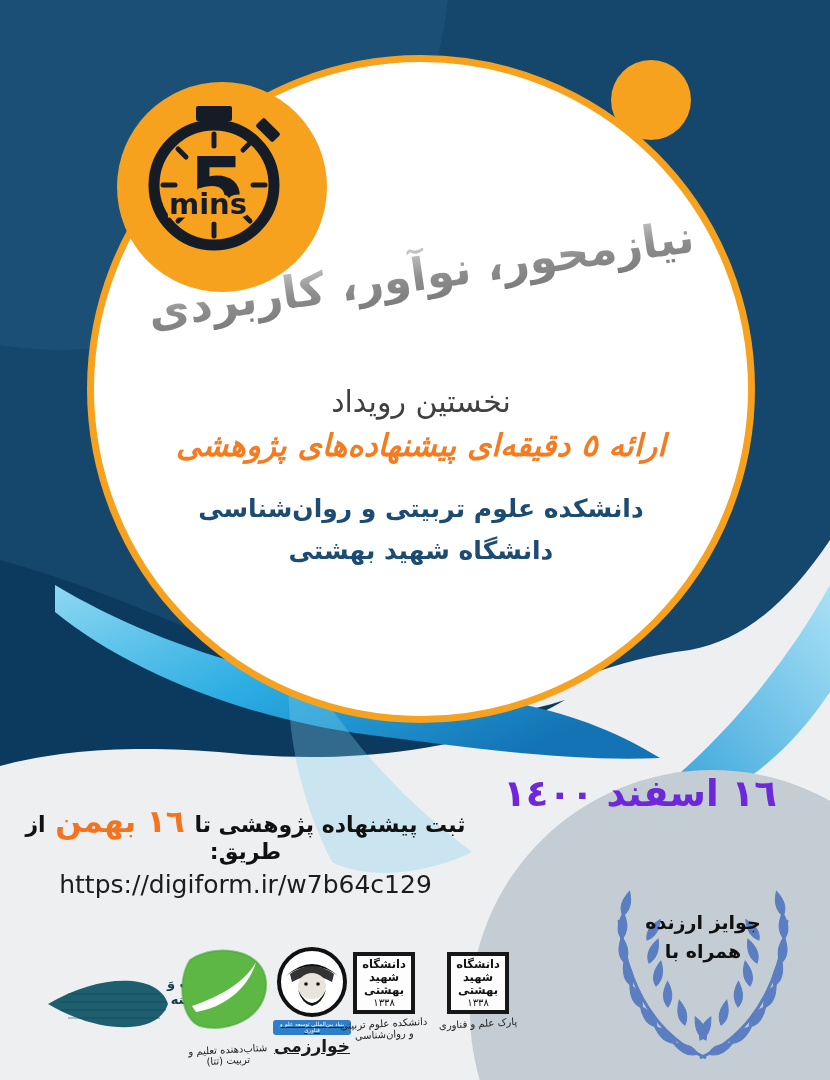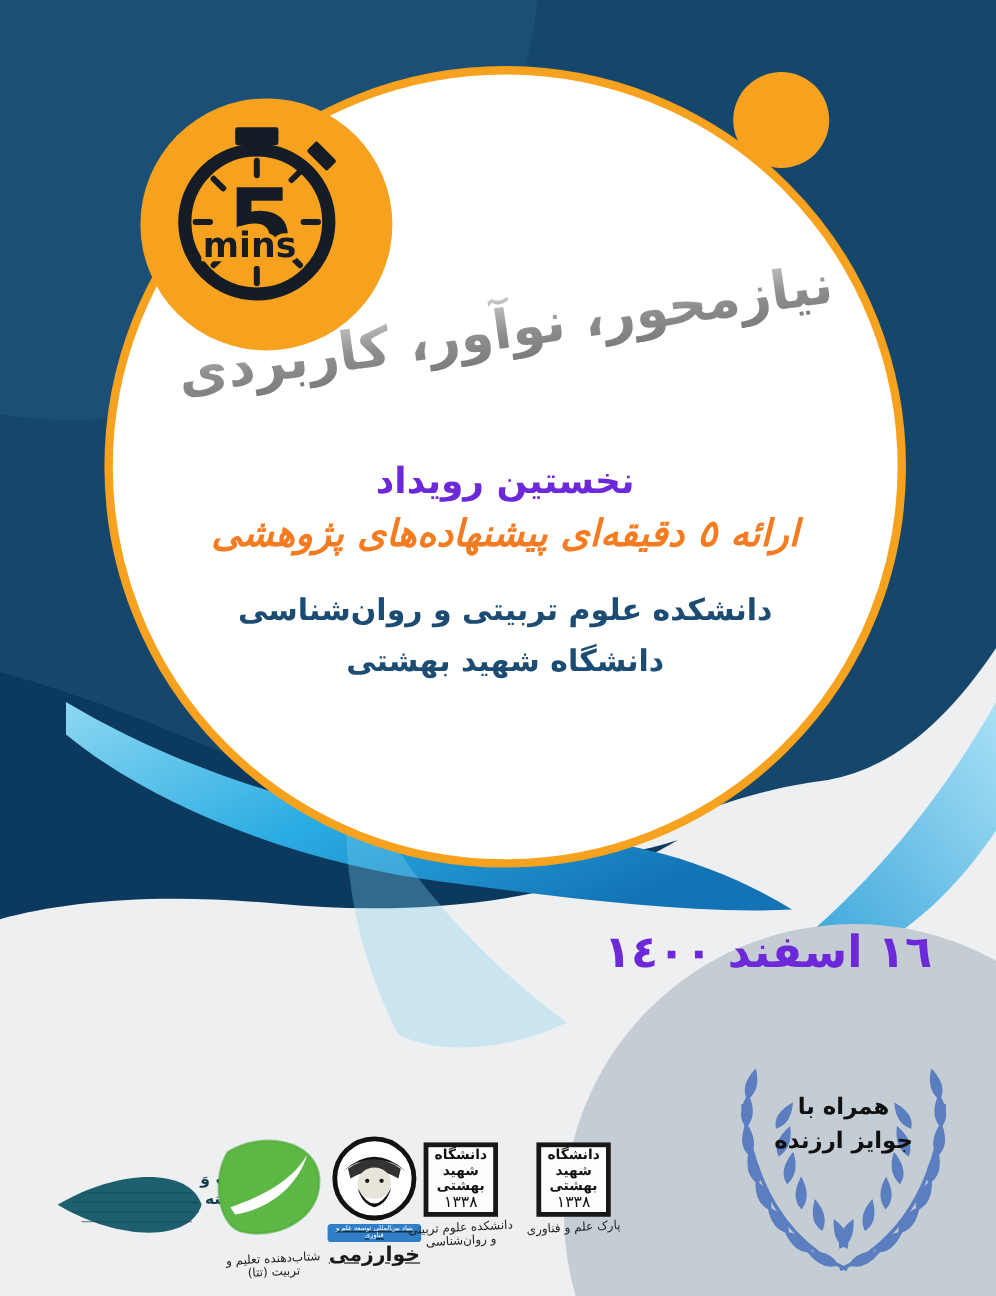--- a/index.html
+++ b/index.html
@@ -20,21 +20,21 @@
     background:#F6A21F;z-index:3;}
   #small-orange-circle{left:611px;top:60px;width:80px;height:80px;border-radius:50%;
     background:#F6A21F;z-index:2;}
   
   .circle-text{left:87px;width:668px;text-align:center;z-index:4;direction:rtl;}
   #headline{
     top:248px;font-size:45px;font-weight:bold;transform:rotate(-8deg);
     background:linear-gradient(180deg,#c9c9c9 0%,#8e8e8e 55%,#7c7c7c 100%);
     -webkit-background-clip:text;background-clip:text;color:transparent;
   }
-  #event-intro{top:384px;font-size:30px;font-weight:bold;color:#6d28d9;}
+  #event-intro{top:384px;font-size:30px;font-weight:normal;color:#404040;}
   #event-title{top:427px;font-size:31px;font-weight:bold;color:#F47B20;font-style:italic;}
   #faculty-line{top:494px;font-size:25px;font-weight:bold;color:#1C4C72;}
   #university-line{top:536px;font-size:25px;font-weight:bold;color:#1C4C72;}
   
   #event-date{left:470px;top:748px;width:340px;text-align:center;z-index:4;
     font-size:37px;font-weight:bold;color:#6d28d9;margin-top:24px;}
   
   #registration{left:18px;top:803px;width:455px;text-align:center;z-index:4;color:#111;}
   #registration .reg-line{font-size:22px;font-weight:bold;}
   #registration .deadline{color:#F4731F;font-size:31px;font-weight:bold;padding:0 2px;}
@@ -50,21 +50,21 @@
   #logo-ab .ab-label{position:absolute;right:0px;top:18px;font-size:13px;font-weight:bold;
      color:#143c4c;line-height:1.25;text-align:center;width:36px;}
   #logo-tata{left:178px;top:946px;width:100px;height:125px;}
   #logo-kharazmi{left:262px;top:946px;width:100px;height:130px;text-decoration:underline;}
   #logo-kharazmi .banner{display:block;margin:-2px auto 0;width:76px;background:#2E7FC8;
      color:#fff;font-size:5.5px;border-radius:3px;padding:2px 1px;line-height:1;}
   #logo-kharazmi .kh-name{font-size:17px;font-weight:bold;margin-top:1px;}
   .seal{box-sizing:border-box;width:62px;height:62px;border:4px solid #171717;margin:0 auto;
      background:#fdfdfd;display:flex;flex-direction:column;align-items:center;justify-content:center;}
   .seal .seal-text{font-size:11.5px;font-weight:bold;line-height:1.15;color:#111;width:46px;}
-  .seal .seal-year{font-size:13px;color:#111;}
+  .seal .seal-year{font-size:10px;color:#111;}
   #logo-sbu-faculty{left:338px;top:952px;width:92px;}
   #logo-sbu-park{left:432px;top:952px;width:92px;}
 </style>
 </head>
 <body>
 
 <div id="poster">
 
   <svg id="bg" viewBox="0 0 830 1080" width="830" height="1080">
     <defs>
@@ -116,20 +116,28 @@
   </div>
 
   <div id="headline" class="abs circle-text">نیازمحور، نوآور، کاربردی</div>
   <div id="event-intro" class="abs circle-text">نخستین رویداد</div>
   <div id="event-title" class="abs circle-text">ارائه ٥ دقیقه‌ای پیشنهاده‌های پژوهشی</div>
   <div id="faculty-line" class="abs circle-text">دانشکده علوم تربیتی و روان‌شناسی</div>
   <div id="university-line" class="abs circle-text">دانشگاه شهید بهشتی</div>
 
   <div id="event-date" class="abs">١٦ اسفند ١٤٠٠</div>
 
+  <div id="registration" class="abs">
+    <div class="reg-line">
+      <span>ثبت پیشنهاده پژوهشی تا</span>
+      <span class="deadline">١٦ بهمن</span>
+      <span>از طریق:</span>
+    </div>
+    <div class="url">https://digiform.ir/w7b64c129</div>
+  </div>
 
   <svg id="wreath" class="abs" viewBox="0 0 230 210">
     <defs>
       <path id="leafShape" d="M0,0 Q9,-8 23,-2 Q9,7 0,0 Z"></path>
       <g id="branchR" fill="#5B7EC1" stroke="#5B7EC1">
         <path d="M112,196 Q186,162 199,58" fill="none" stroke-width="3"></path>
         <use href="#leafShape" transform="translate(120,192) rotate(-18) scale(1.15)"></use>
         <use href="#leafShape" transform="translate(142,181) rotate(-32) scale(1.15)"></use>
         <use href="#leafShape" transform="translate(161,165) rotate(-46) scale(1.15)"></use>
         <use href="#leafShape" transform="translate(176,146) rotate(-58) scale(1.15)"></use>
@@ -142,22 +150,22 @@
         <use href="#leafShape" transform="translate(150,145) rotate(-84) scale(1.1)"></use>
         <use href="#leafShape" transform="translate(162,124) rotate(-96) scale(1.1)"></use>
         <use href="#leafShape" transform="translate(169,101) rotate(-106) scale(1.1)"></use>
         <use href="#leafShape" transform="translate(171,78) rotate(-118) scale(1.05)"></use>
       </g>
     </defs>
     <use href="#branchR"></use>
     <use href="#branchR" transform="translate(230,0) scale(-1,1)"></use>
   </svg>
   <div id="prize-text" class="abs">
+    <div>جوایز ارزنده</div>
     <div>همراه با</div>
-    <div>جوایز ارزنده</div>
   </div>
 
   <div id="logo-ab" class="abs logo">
     <svg viewBox="0 0 160 100" width="160" height="100">
       <path d="M8,46 C58,16 118,14 128,46 C118,78 58,76 8,46 Z" fill="#1D5F6F"></path>
       <g stroke="#14404d" stroke-width="1" opacity="0.55">
         <line x1="28" y1="36" x2="120" y2="36"></line>
           <line x1="20" y1="44" x2="126" y2="44"></line>
         <line x1="20" y1="52" x2="126" y2="52"></line>
           <line x1="28" y1="60" x2="120" y2="60"></line>

